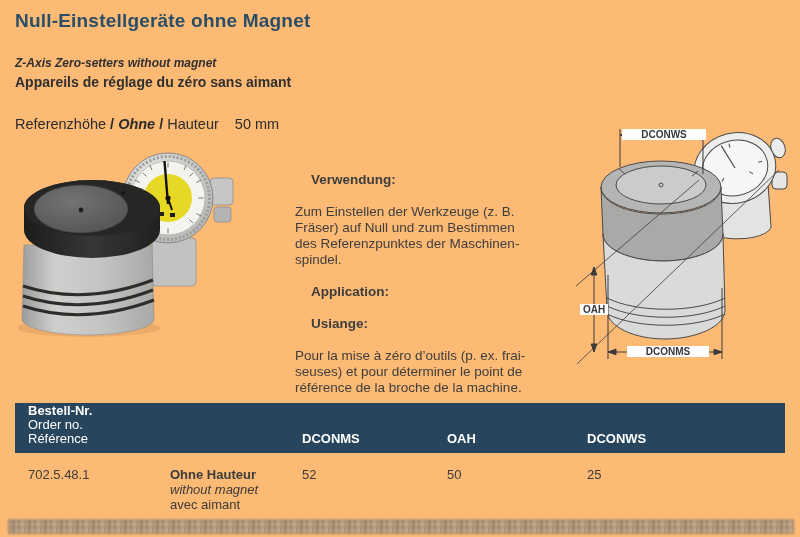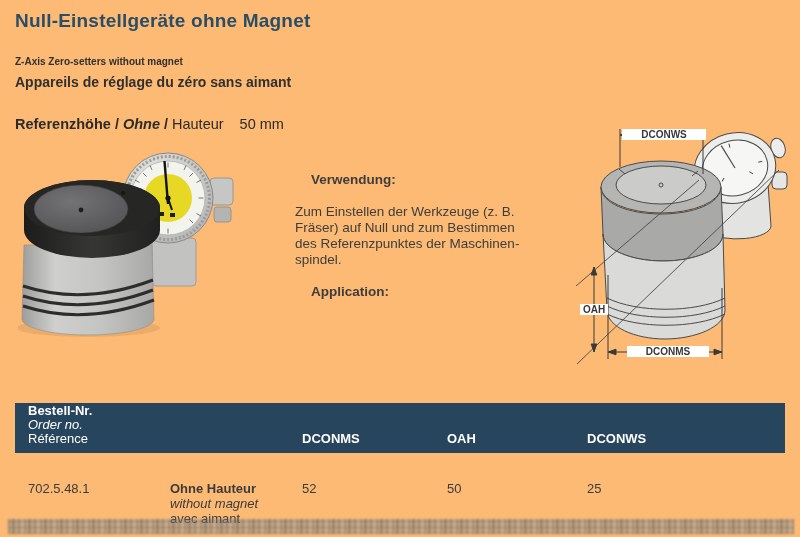--- a/index.html
+++ b/index.html
@@ -2,24 +2,24 @@
 <html><head>
 <meta charset="utf-8">
 <style>
   html,body{margin:0;padding:0;background:#fff;}
   .page{
     position:relative;width:800px;height:537px;background:#fdba74;overflow:hidden;
     font-family:"Liberation Sans","DejaVu Sans",sans-serif;color:#3d3d3d;
   }
   
   .title{position:absolute;left:15px;top:10px;font-size:19px;font-weight:700;color:#2b4e68;letter-spacing:.2px;}
-  .sub-en{position:absolute;left:15px;top:56px;font-size:10px;font-weight:700;color:#303030;}
+  .sub-en{position:absolute;left:15px;top:56px;font-size:12px;font-weight:700;font-style:italic;color:#303030;}
   .sub-fr{position:absolute;left:15px;top:74px;font-size:14px;font-weight:700;color:#303030;}
   .refline{position:absolute;left:15px;top:116px;font-size:14.5px;color:#2b2b2b;}
-  .refline .r-de{font-weight:700;}
+  .refline .r-de{font-weight:400;}
   .refline .sep{margin:0 4px;font-weight:700;}
   .refline .r-en{font-weight:700;font-style:italic;}
   .refline .r-fr{font-weight:400;text-align:center;}
   .refline .r-val{margin-left:16px;font-weight:400;}
   
   .desc{position:absolute;left:295px;top:156px;width:282px;font-size:13.5px;line-height:16px;color:#3d3d3d;}
   .sec{margin:0 0 7px 0;}
   .sec-head{font-weight:700;margin:16px;}
   .sec-body{white-space:pre-line;}
   .sec.en .sec-body{font-style:italic;}
@@ -28,25 +28,25 @@
   .drawing{position:absolute;left:575px;top:112px;width:218px;height:258px;}
   .dim-label{position:absolute;background:#fff;font-size:10px;font-weight:700;color:#383838;padding:0 3px;line-height:11px;}
   .lbl-top{left:47px;top:17px;width:78px;text-align:center;}
   .lbl-oah{left:5px;top:192px;}
   .lbl-bottom{left:52px;top:234px;width:76px;text-align:center;}
   
   .ptable{position:absolute;left:15px;top:403px;width:770px;font-size:13px;}
   .thead{display:grid;grid-template-columns:142px 132px 145px 140px 1fr;background:#27465d;color:#ffffff;height:50px;align-items:end;}
   .th{padding:0 0 7px 13px;line-height:14px;}
   .h-de{font-weight:700;}
-  .h-en{font-style:italic;}
+  .h-en{}
   .h-fr{font-weight:400;}
   .h-dim{font-weight:700;}
   .trow{display:grid;grid-template-columns:142px 132px 145px 140px 1fr;color:#3b3b3b;}
-  .td{padding:8px 0 0 13px;line-height:15px;margin-top:20px;}
+  .td{padding:14px 0 0 13px;line-height:15px;}
   .n-de{font-weight:700;}
   .n-en{font-style:italic;}
   
   .blur-strip{
     position:absolute;left:8px;right:6px;top:519px;height:15px;
     background:
       repeating-linear-gradient(90deg,#868d93 0 2px,#cdd1d4 2px 4px,#747b82 4px 7px,#d8dbde 7px 9px,#9aa0a5 9px 13px,#e2e4e6 13px 16px),
       repeating-linear-gradient(0deg,#90979c 0 2px,#c4c8cc 2px 4px,#aab0b5 4px 6px);
     background-blend-mode:multiply;
     filter:blur(0.8px);
@@ -145,20 +145,26 @@
     <div class="sec de">
       <div class="sec-head">Verwendung:</div>
       <div class="sec-body">Zum Einstellen der Werkzeuge (z. B.
 Fräser) auf Null und zum Bestimmen
 des Referenzpunktes der Maschinen-
 spindel.</div>
     </div>
     <div class="sec en">
       <div class="sec-head">Application:</div>
     </div>
+    <div class="sec fr">
+      <div class="sec-head">Usiange:</div>
+      <div class="sec-body">Pour la mise à zéro d’outils (p. ex. frai-
+seuses) et pour déterminer le point de
+référence de la broche de la machine.</div>
+    </div>
   </div>
 
   <div class="drawing">
     <svg width="218" height="258" viewBox="0 0 218 258">
 
       <g stroke="#4a4a4a" stroke-width="1">
         <path d="M 128 80 L 132 120 A 34 13 0 0 0 196 114 L 193 72 Z" fill="#e3e3e1"></path>
         <ellipse cx="203" cy="36" rx="7" ry="10" fill="#ececea" transform="rotate(-18 203 36)"></ellipse>
         <rect x="197" y="60" width="15" height="17" rx="4" fill="#e6e6e4"></rect>
         <g transform="rotate(-14 160 56)">

